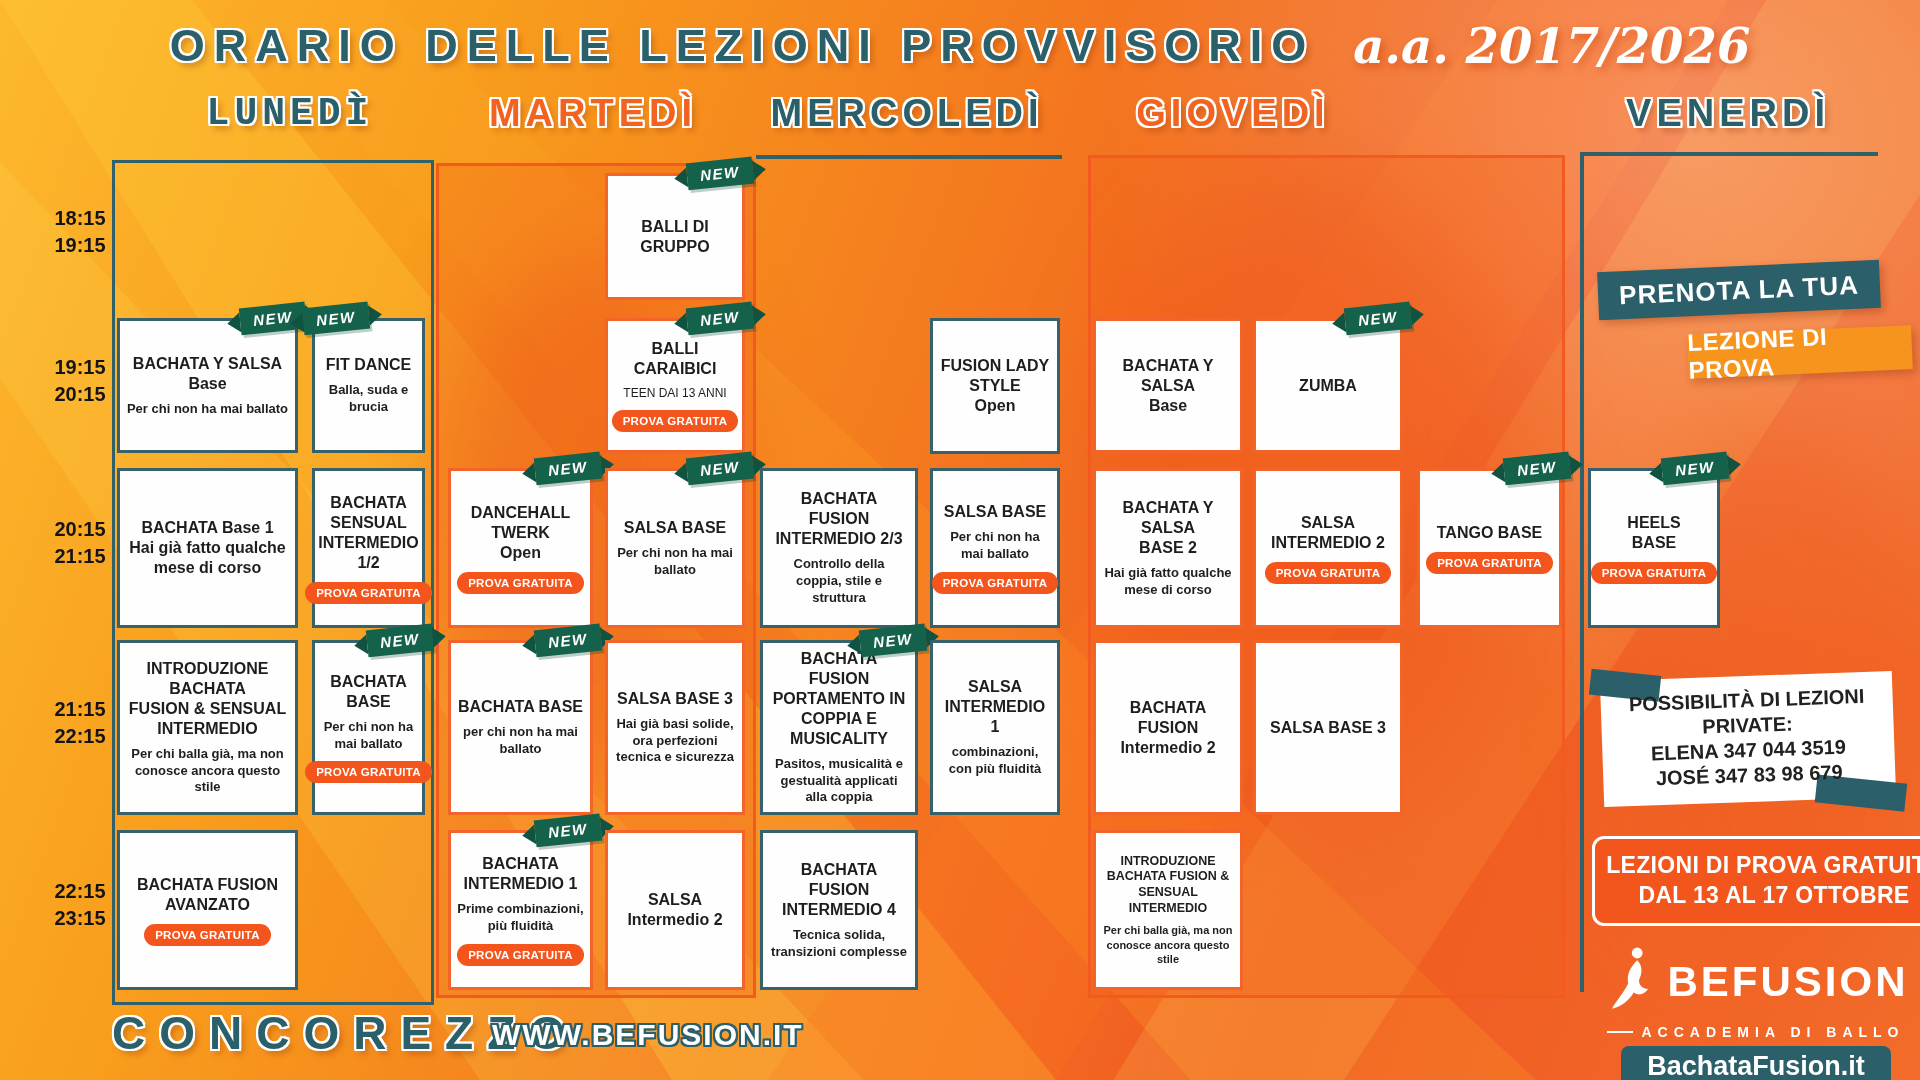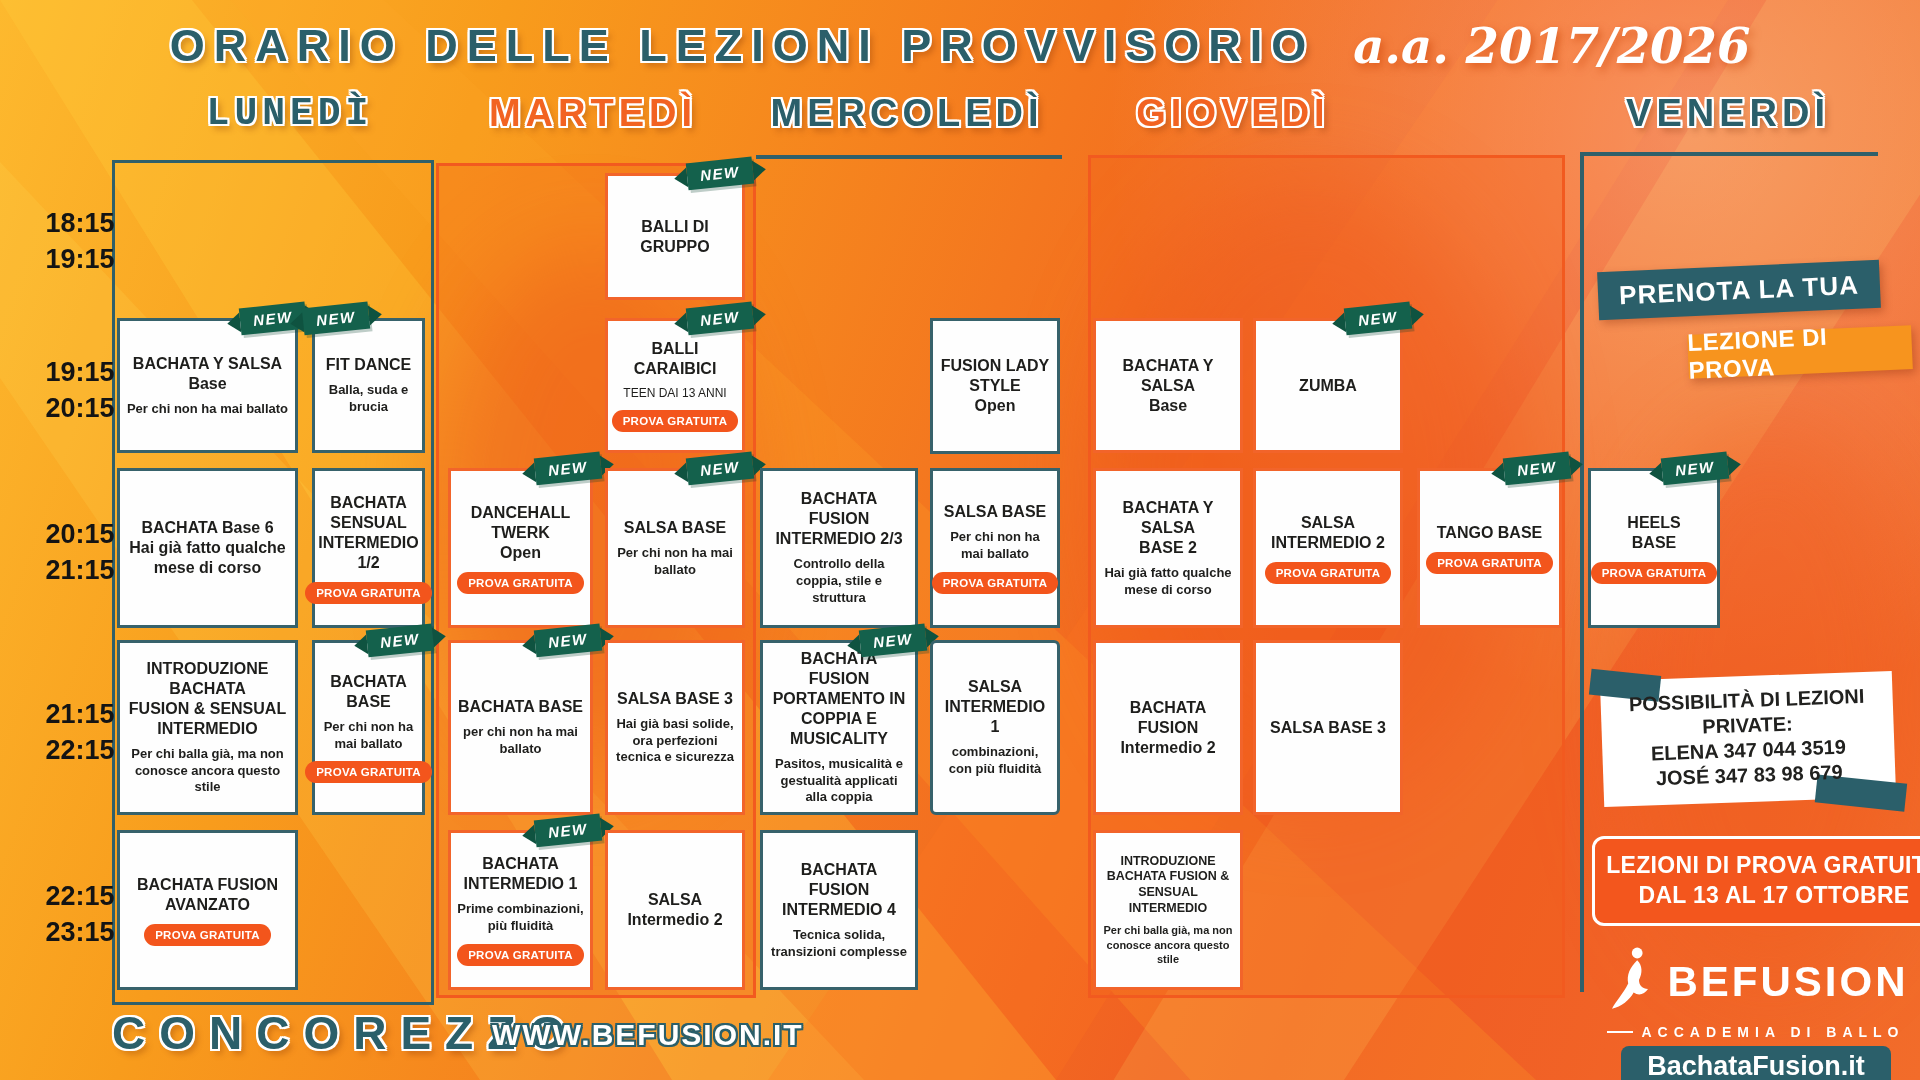--- a/index.html
+++ b/index.html
@@ -27,21 +27,21 @@
   .c-teal{color:#2B5F6A;}
   .c-orange{color:#F26322;}
 
   .frame{position:absolute;box-sizing:border-box;z-index:1;}
   .f-teal{border:3px solid #30606A;}
   .f-orange{border:3px solid #F25A1F;}
   .tint{position:absolute;background:rgba(242,95,28,.30);z-index:0;}
   .tline{position:absolute;height:4px;z-index:1;}
   .t-teal{background:#30606A;}
 
-  .time-label{position:absolute;width:104px;left:28px;text-align:center;font-weight:800;font-size:27px;line-height:1.35;color:#141414;white-space:pre-line;z-index:2;}
+  .time-label{position:absolute;width:104px;left:28px;text-align:center;font-weight:800;font-size:20px;line-height:1.35;color:#141414;white-space:pre-line;z-index:2;}
 
   .card{position:absolute;box-sizing:border-box;background:#FEFEFE;display:flex;flex-direction:column;align-items:center;justify-content:center;text-align:center;gap:7px;padding:8px 6px;z-index:2;}
   .b-teal{border:3px solid #37626B;}
   .b-orange{border:3px solid #F2642A;}
   .card-title{font-weight:800;font-size:16px;line-height:1.25;color:#1E1E1C;white-space:pre-line;}
   .card-sub{font-weight:700;font-size:13px;line-height:1.3;color:#1E1E1C;white-space:pre-line;}
   .card-sub.light{font-weight:400;font-size:12px;}
   .card.small .card-title{font-size:12.5px;}
   .card.small .card-sub{font-size:11px;}
   .trial-pill{background:#F3551C;color:#fff;font-weight:900;font-size:11.5px;letter-spacing:.3px;padding:5px 11px;border-radius:999px;margin-top:2px;white-space:nowrap;}
@@ -128,21 +128,21 @@
         <div class="card-title">BACHATA Y SALSA
 Base</div>
         <div class="card-sub">Per chi non ha mai ballato</div>
       </div>
       <div class="card b-teal" style="left: 312px; top: 318px; width: 113px; height: 135px;">
         <div class="new-badge left">NEW</div>
         <div class="card-title">FIT DANCE</div>
         <div class="card-sub">Balla, suda e brucia</div>
       </div>
       <div class="card b-teal" style="left: 117px; top: 468px; width: 181px; height: 160px;">
-        <div class="card-title">BACHATA Base 6
+        <div class="card-title">BACHATA Base 1
 Hai già fatto qualche mese di corso</div>
       </div>
       <div class="card b-teal" style="left: 312px; top: 468px; width: 113px; height: 160px;">
         <div class="card-title">BACHATA SENSUAL INTERMEDIO 1/2</div>
         <div class="trial-pill">PROVA GRATUITA</div>
       </div>
       <div class="card b-teal" style="left: 117px; top: 640px; width: 181px; height: 175px;">
         <div class="card-title">INTRODUZIONE BACHATA
 FUSION &amp; SENSUAL
 INTERMEDIO</div>
@@ -209,21 +209,21 @@
       <div class="card b-teal" style="left: 930px; top: 468px; width: 130px; height: 160px;">
         <div class="card-title">SALSA BASE</div>
         <div class="card-sub">Per chi non ha mai ballato</div>
         <div class="trial-pill">PROVA GRATUITA</div>
       </div>
       <div class="card b-teal" style="left: 760px; top: 640px; width: 158px; height: 175px;">
         <div class="new-badge">NEW</div>
         <div class="card-title">BACHATA FUSION PORTAMENTO IN COPPIA E MUSICALITY</div>
         <div class="card-sub">Pasitos, musicalità e gestualità applicati alla coppia</div>
       </div>
-      <div class="card b-teal" style="left: 930px; top: 640px; width: 130px; height: 175px; border-radius: 6px;">
+      <div class="card b-teal" style="left: 930px; top: 640px; width: 130px; height: 175px;">
         <div class="card-title">SALSA INTERMEDIO 1</div>
         <div class="card-sub">combinazioni, con più fluidità</div>
       </div>
       <div class="card b-teal" style="left: 760px; top: 830px; width: 158px; height: 160px;">
         <div class="card-title">BACHATA FUSION INTERMEDIO 4</div>
         <div class="card-sub">Tecnica solida, transizioni complesse</div>
       </div>
       <div class="card b-orange" style="left: 1093px; top: 318px; width: 150px; height: 135px;">
         <div class="card-title">BACHATA Y SALSA
 Base</div>

